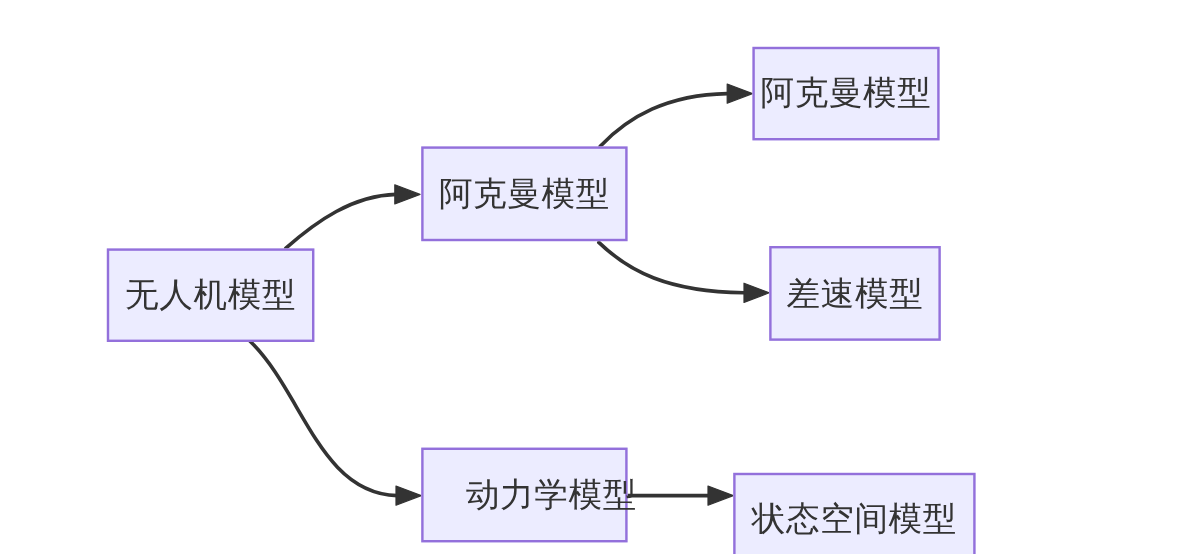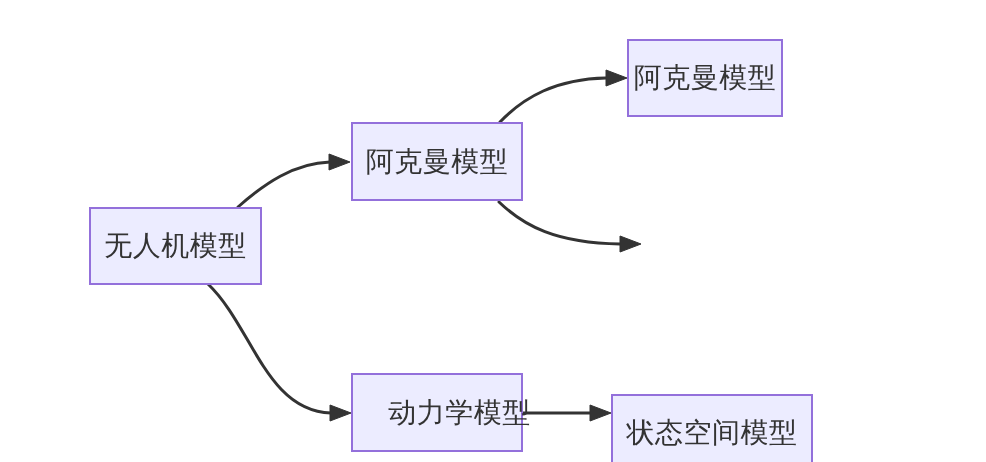--- a/index.html
+++ b/index.html
@@ -79,16 +79,17 @@
   </svg>
 
   <div class="node node-drone">无人机模型</div>
 
   <div class="node node-kinematics">阿克曼模型</div>
 
   <div class="node node-dynamics">动力学模型</div>
 
   <div class="node node-ackermann">阿克曼模型</div>
 
+  <div class="node node-differential">差速模型</div>
 
   <div class="node node-statespace">状态空间模型</div>
 
 </div>
 
 </body></html>

